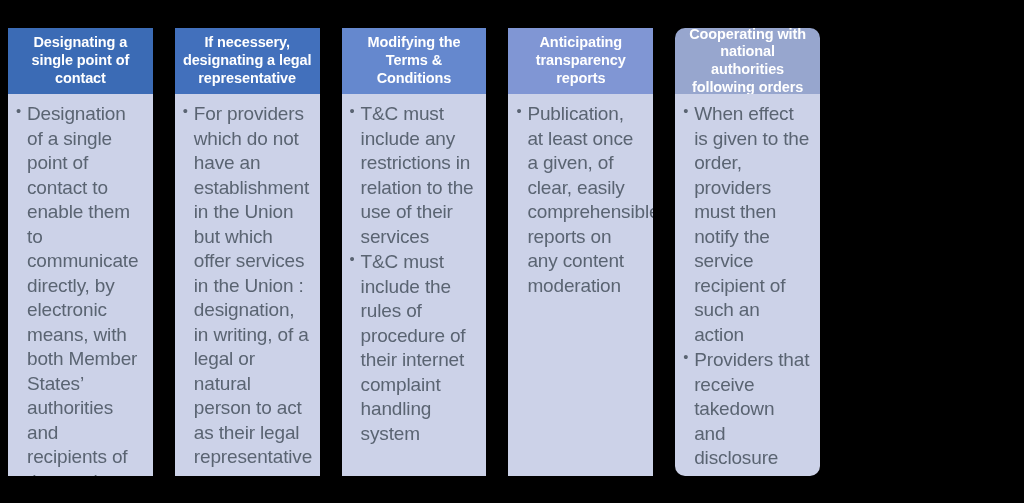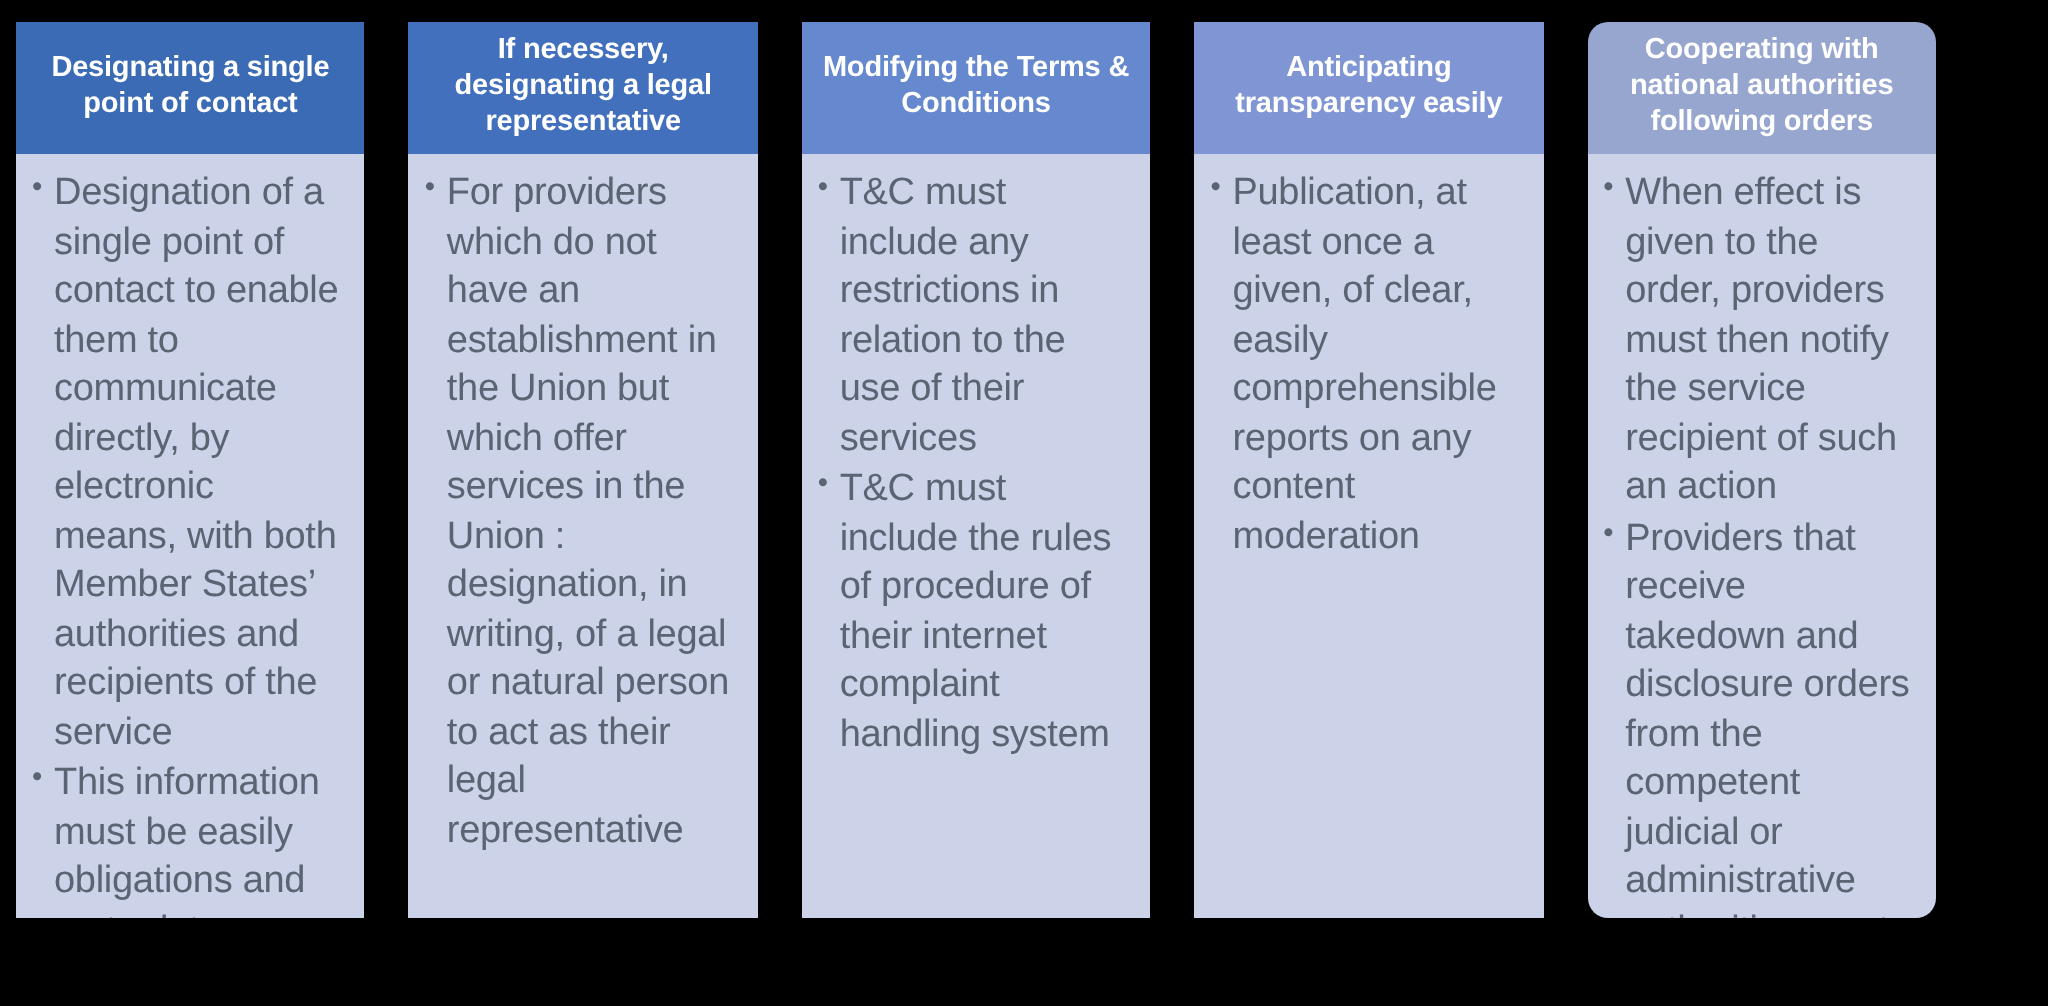--- a/index.html
+++ b/index.html
@@ -9,25 +9,25 @@
   }
   body {
     width: 1024px;
     height: 503px;
     overflow: hidden;
     font-family: "Liberation Sans", sans-serif;
   }
 
   .board {
     position: relative;
-    width: 968px;
+    width: 820px;
     height: 503px;
     display: flex;
     align-items: flex-start;
-    padding: 11px 0 0 0;
+    padding: 28px 0 0 0;
     box-sizing: border-box;
     gap: 0;
   }
 
   .card {
     height: 448px;
     box-sizing: border-box;
     display: flex;
     flex-direction: column;
     overflow: hidden;
@@ -128,21 +128,21 @@
     <div class="card-body" style="background: rgb(204, 210, 232);">
       <ul class="bullets">
         <li>T&amp;C must include any restrictions in relation to the use of their services</li>
         <li>T&amp;C must include the rules of procedure of their internet complaint handling system</li>
       </ul>
     </div>
   </div>
 
   <div class="card col-3">
     <div class="card-header" style="background: rgb(128, 150, 212);">
-      <div class="card-header-text">Anticipating transparency easily</div>
+      <div class="card-header-text">Anticipating transparency reports</div>
     </div>
     <div class="card-body" style="background: rgb(204, 210, 232);">
       <ul class="bullets">
         <li>Publication, at least once a given, of clear, easily comprehensible reports on any content moderation</li>
       </ul>
     </div>
   </div>
 
   <div class="card col-4">
     <div class="card-header" style="background: rgb(151, 166, 206);">

